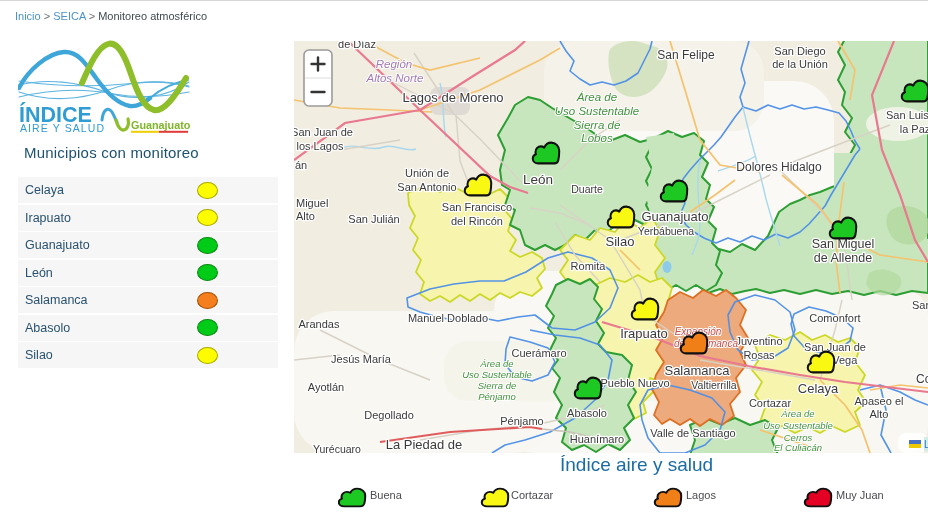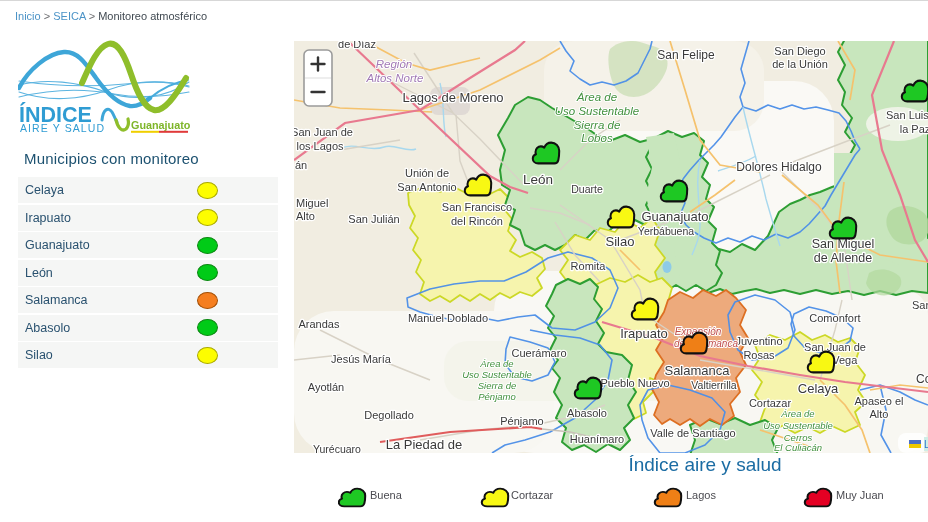--- a/index.html
+++ b/index.html
@@ -1,29 +1,29 @@
 <!DOCTYPE html>
 <html><head>
 <meta charset="utf-8">
 <style>
   * { margin:0; padding:0; box-sizing:border-box; }
   html,body { width:928px; height:522px; background:#ffffff; font-family:"Liberation Sans", sans-serif; overflow:hidden; position:relative; }
   .topline { position:absolute; left:0; top:0; width:928px; height:1px; background:#d7d7d7; }
   .crumb { position:absolute; left:15px; top:10px; font-size:11px; color:#6d6e71; }
   .crumb a { color:#4b93c7; text-decoration:none; }
   .crumb .cur { color:#414a52; }
-  .head { position:absolute; left:24px; top:150px; font-size:15px; color:#1c5170; letter-spacing:0.2px; }
+  .head { position:absolute; left:24px; top:144px; font-size:15px; color:#1c5170; letter-spacing:0.2px; }
   .rows { position:absolute; left:18px; top:177px; width:260px; }
   .row { position:relative; height:26px; margin-bottom:1.5px; background:#f5f6f5; }
   .row .nm { position:absolute; left:7px; top:6px; font-size:12.5px; color:#29516f; }
   .dot { position:absolute; left:179px; top:4.5px; width:21px; height:17px; border-radius:50%; }
   .dot.y { background:#fdfd00; border:1.4px solid #a8a800; }
   .dot.g { background:#00cb17; border:1.4px solid #0c8712; }
   .dot.o { background:#f57e1f; border:1.4px solid #a34f05; }
-  .lgtitle { position:absolute; left:560px; top:454px; width:290px; text-align:center; font-size:19px; color:#1b6ca3; }
+  .lgtitle { position:absolute; left:560px; top:454px; width:290px; text-align:left; font-size:19px; color:#1b6ca3; }
   .lglabel { position:absolute; top:489px; font-size:11px; color:#4b4b51; }
 </style>
 </head>
 <body>
 <div class="topline"></div>
 <div class="crumb"><a>Inicio</a> &gt; <a>SEICA</a> &gt; <span class="cur">Monitoreo atmosférico</span></div>
 <svg style="position:absolute;left:18px;top:40px" width="178" height="96" viewBox="0 0 178 96">
   <g fill="none" stroke-linecap="round">
     <path d="M1,52 C30,62 62,60 90,50 C118,40 146,40 171,46" stroke="#5cb4e0" stroke-width="1.1"></path>
     <path d="M1,45 C28,38 60,42 88,52 C116,62 148,58 171,42" stroke="#5cb4e0" stroke-width="1.1"></path>

